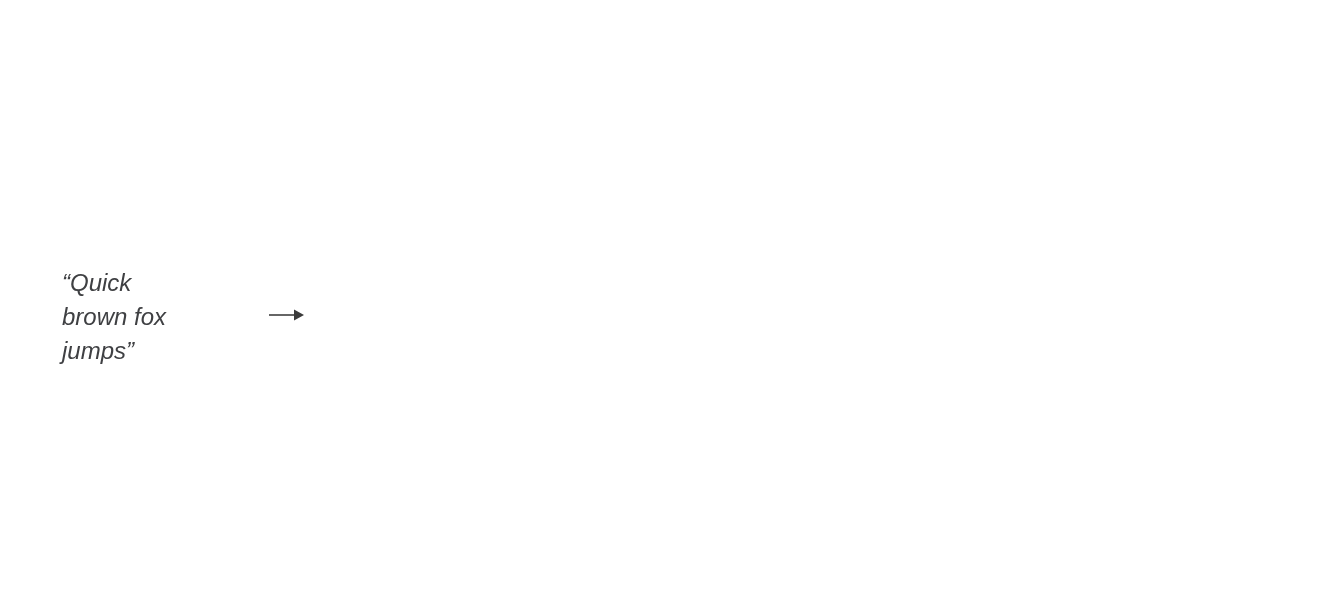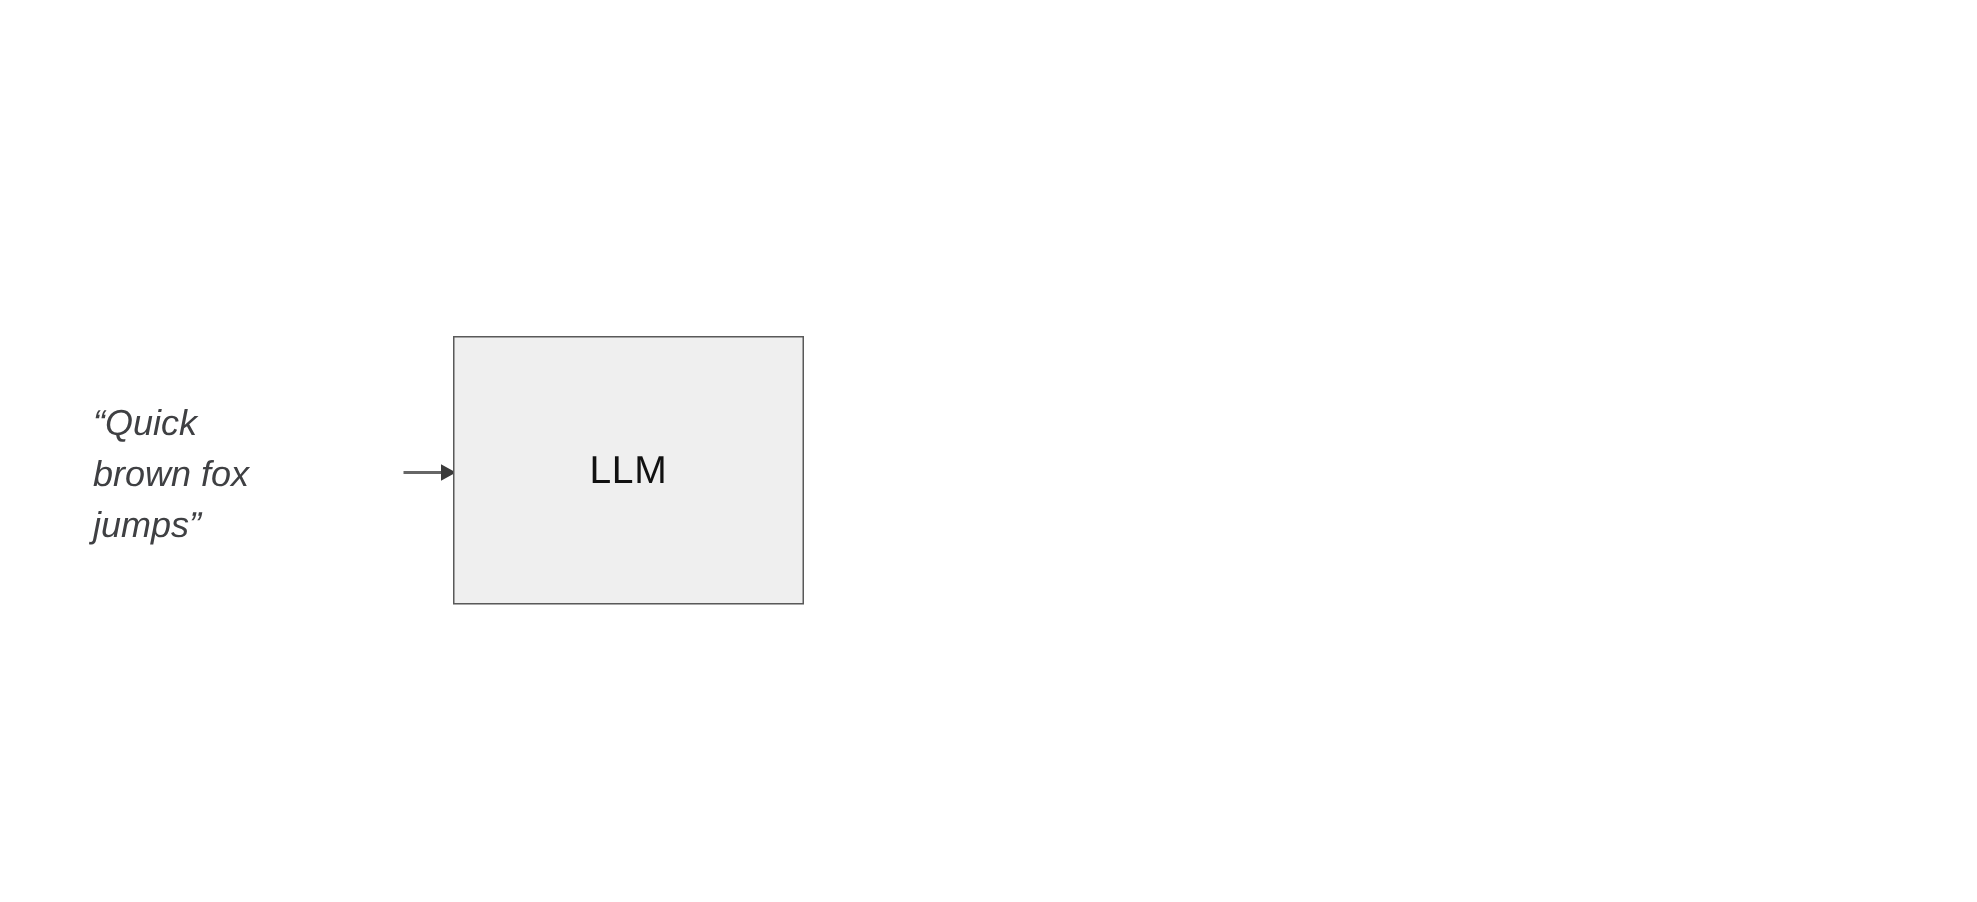--- a/index.html
+++ b/index.html
@@ -65,17 +65,14 @@
 
   <div class="input-label">“Quick
 brown fox
 jumps”</div>
 
   <svg class="arrow-svg" width="40" height="20" viewBox="0 0 40 20" aria-hidden="true">
     <line x1="3" y1="10" x2="29" y2="10" stroke="var(--arrow-color)" stroke-width="2"></line>
     <polygon points="28,4.5 38,10 28,15.5" fill="var(--arrowhead-color)"></polygon>
   </svg>
 
-  <div class="llm-box">
-    <span class="node-label">LLM</span>
-  </div>
 
 </div>
 
 </body></html>

